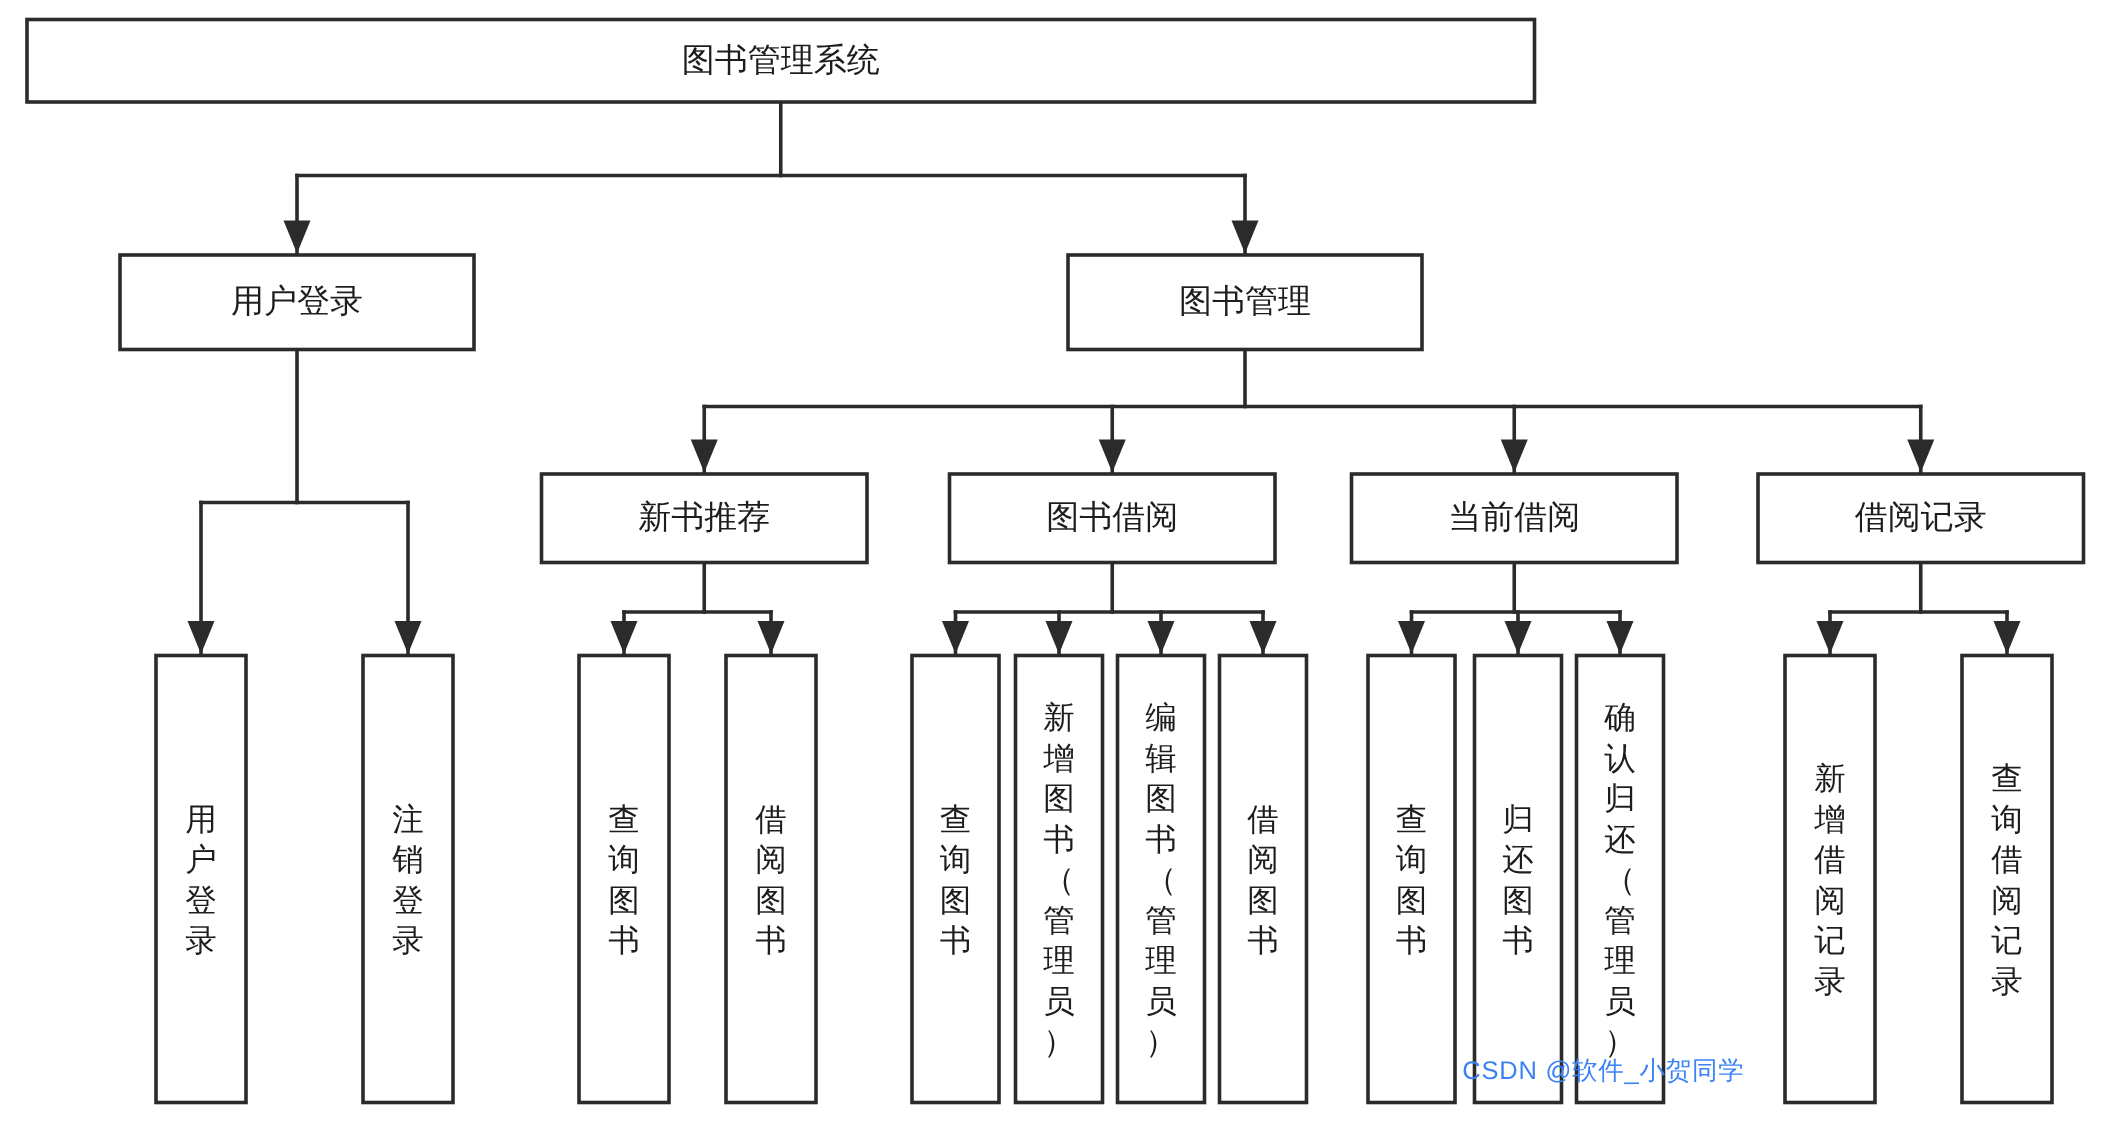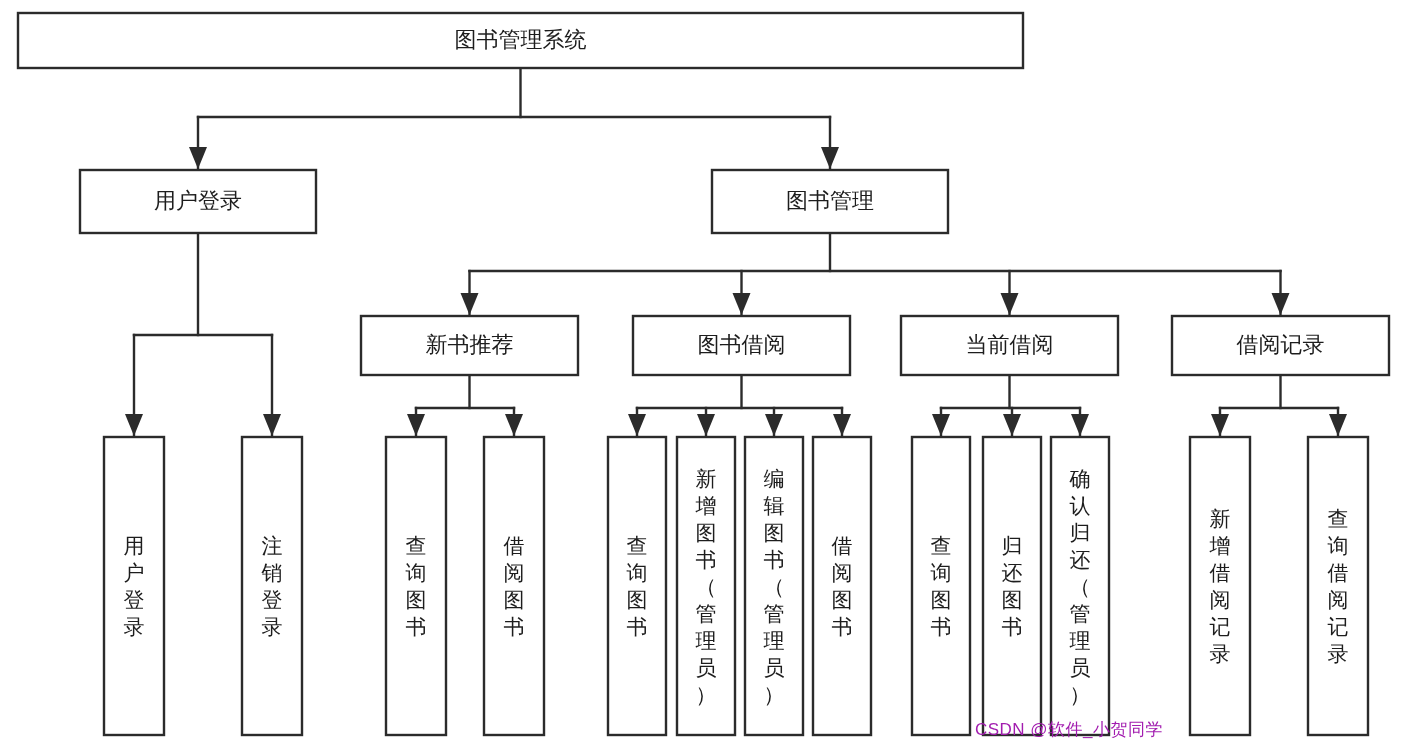--- a/index.html
+++ b/index.html
@@ -51,24 +51,24 @@
   }
   .node-label-v {
     font-family: "Liberation Sans", "DejaVu Sans", sans-serif;
     font-size: 21px;
     fill: #1d1d1d;
     text-anchor: middle;
   }
   .watermark-text {
     position: absolute;
     right: 8px;
-    bottom: 6px;
+    bottom: 22px;
     font-family: "Liberation Sans", "DejaVu Sans", sans-serif;
     font-size: 17px;
-    color: #a21caf;
+    color: #3b82f6;
     letter-spacing: 0.5px;
     white-space: nowrap;
     user-select: none;
   }
 </style>
 </head>
 <body>
 
 <div id="diagram-root">
   <svg id="tree-svg" viewBox="0 0 1405 747">

